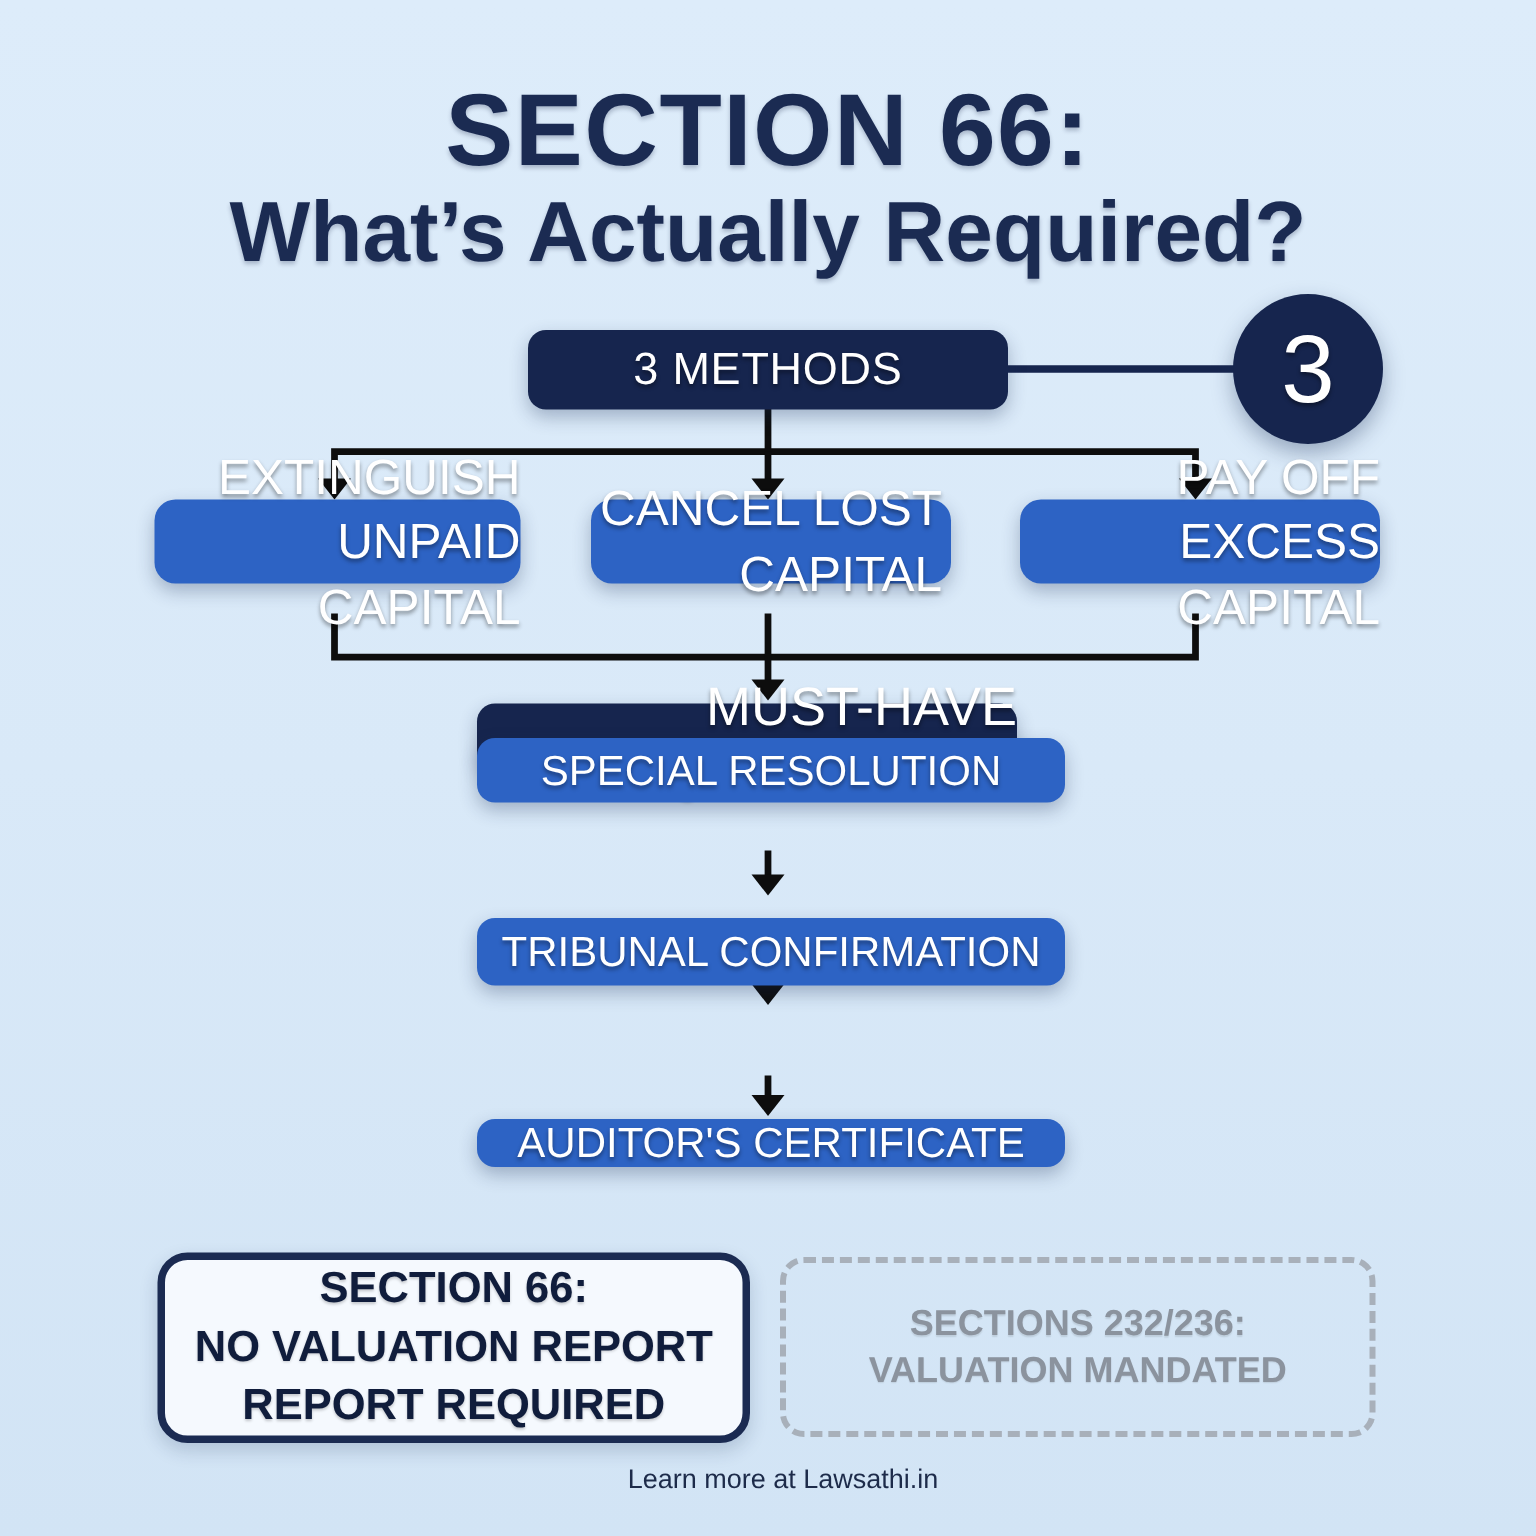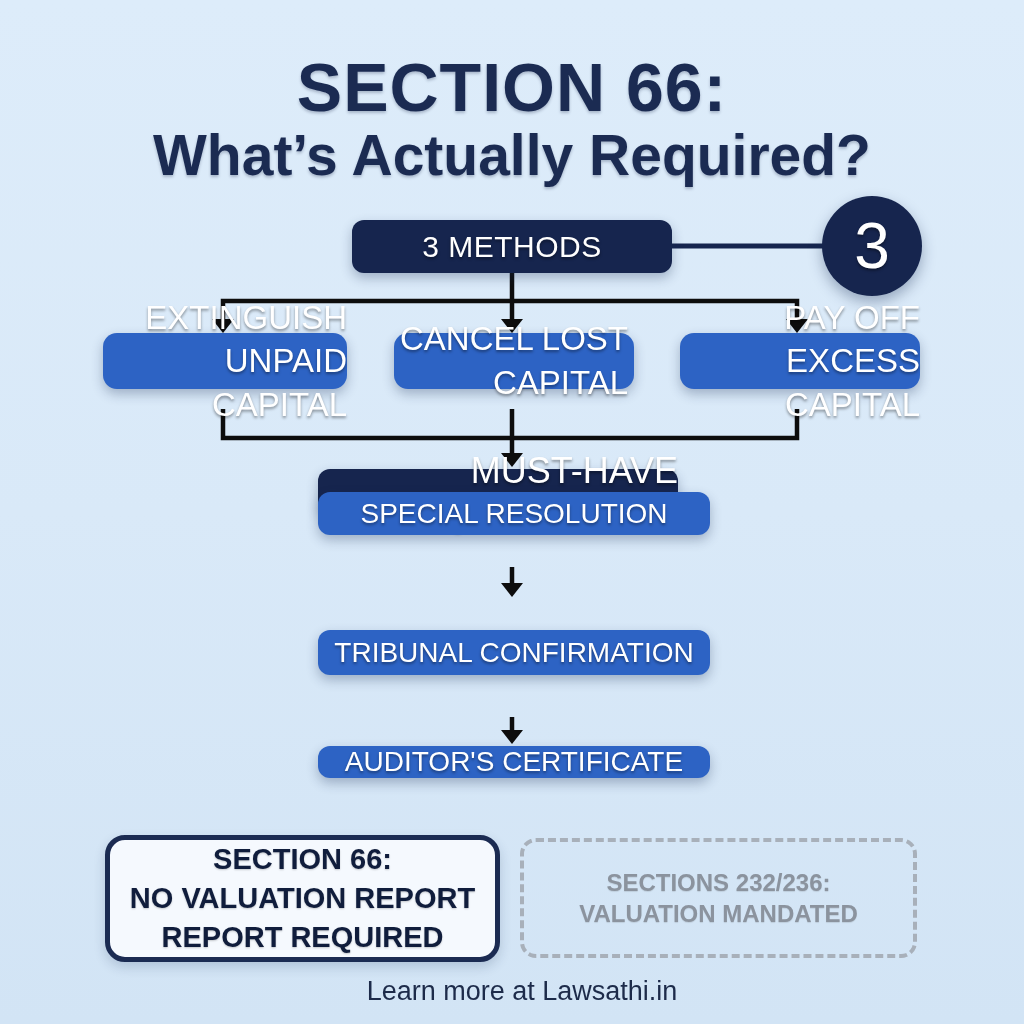--- a/index.html
+++ b/index.html
@@ -47,21 +47,21 @@
   .method-2{left:394px;width:240px;}
   .method-3{left:680px;width:240px;}
   .req-header{
     left:318px;top:469px;width:360px;height:45px;
     background:var(--navy);border-radius:12px;font-size:36px;
   }
   .req-bar{
     left:318px;width:392px;background:var(--blue);border-radius:12px;font-size:28px;
   }
   .req-1{top:492px;height:43px;}
-  .req-2{top:630px;height:45px;}
+  .req-2{top:612px;height:45px;}
   .req-3{top:672px;height:45px;}
   .req-4{top:746px;height:32px;}
   .key-badge{
     left:375px;top:819px;width:275px;height:39px;
     background:var(--navy);border-radius:10px;font-size:25px;z-index:5;
   }
   .left-box{
     position:absolute;left:105px;top:835px;width:395px;height:127px;z-index:3;
     background:#f5f9fe;border:5px solid #1b2b52;border-radius:20px;
     display:flex;align-items:center;justify-content:center;text-align:center;
@@ -71,21 +71,21 @@
   }
   .right-box{
     position:absolute;left:520px;top:838px;width:397px;height:120px;z-index:2;
     border:4px dashed #a8b0ba;border-radius:16px;
     display:flex;align-items:center;justify-content:center;text-align:center;
     font-size:24px;font-weight:800;line-height:1.3;color:var(--gray-text);
     white-space:pre-line;text-shadow:0 1px 1px rgba(0,0,0,.1);
   }
   .footer{
     position:absolute;left:0;top:976px;width:1024px;text-align:center;
-    font-size:27px;font-weight:400;color:#1d2b4a;z-index:2;padding-left:20px;
+    font-size:18px;font-weight:400;color:#1d2b4a;z-index:2;padding-left:20px;
   }
 </style>
 </head>
 <body>
 
 <div class="canvas">
 
   <div class="page-title">SECTION 66:</div>
   <div class="page-subtitle">What’s Actually Required?</div>
 

